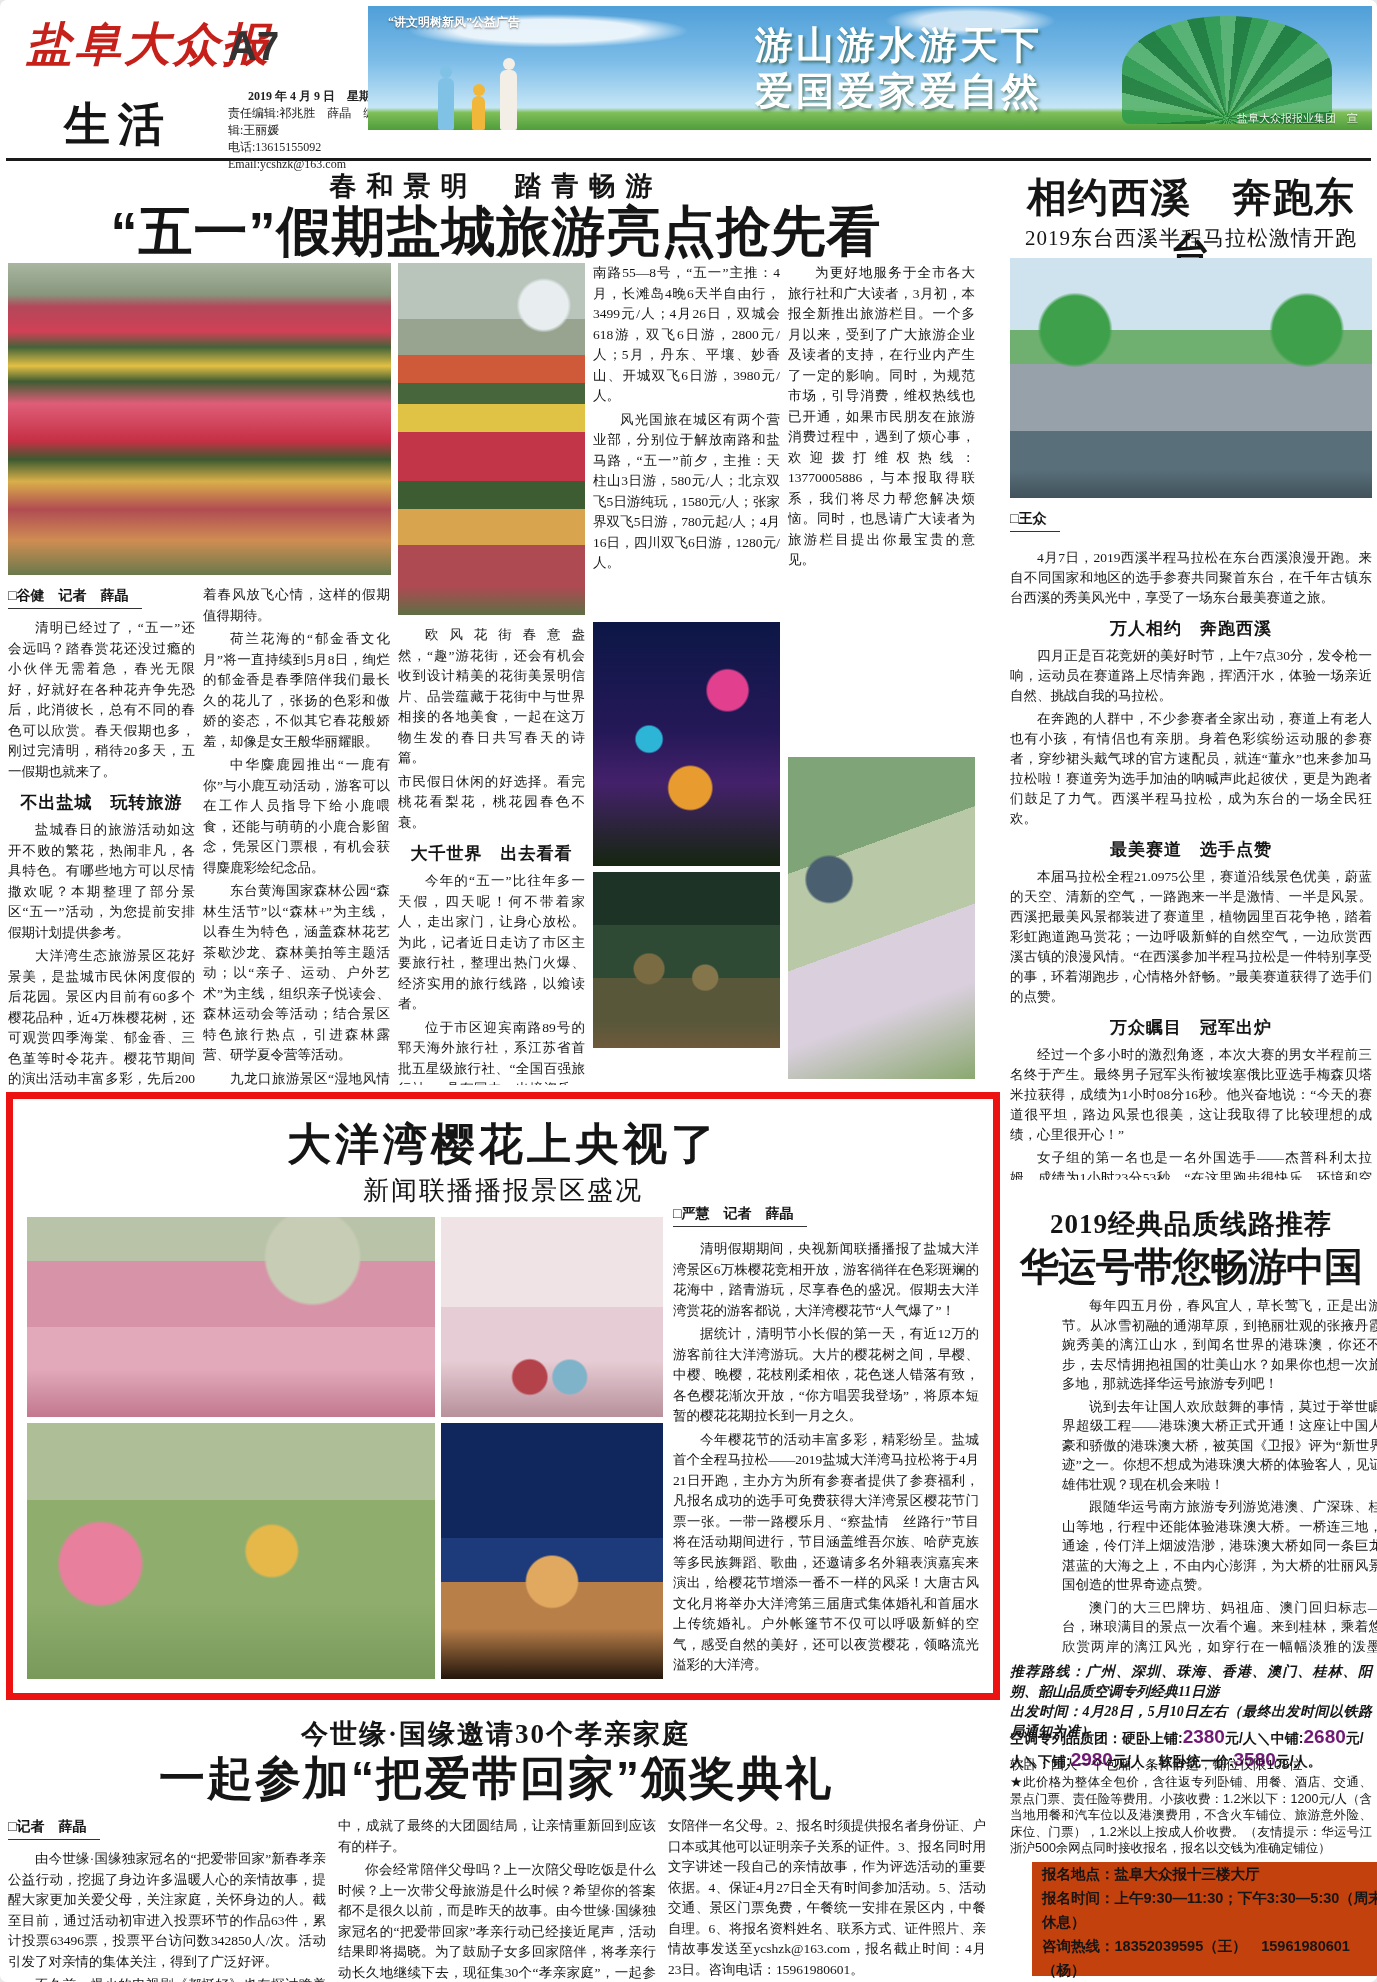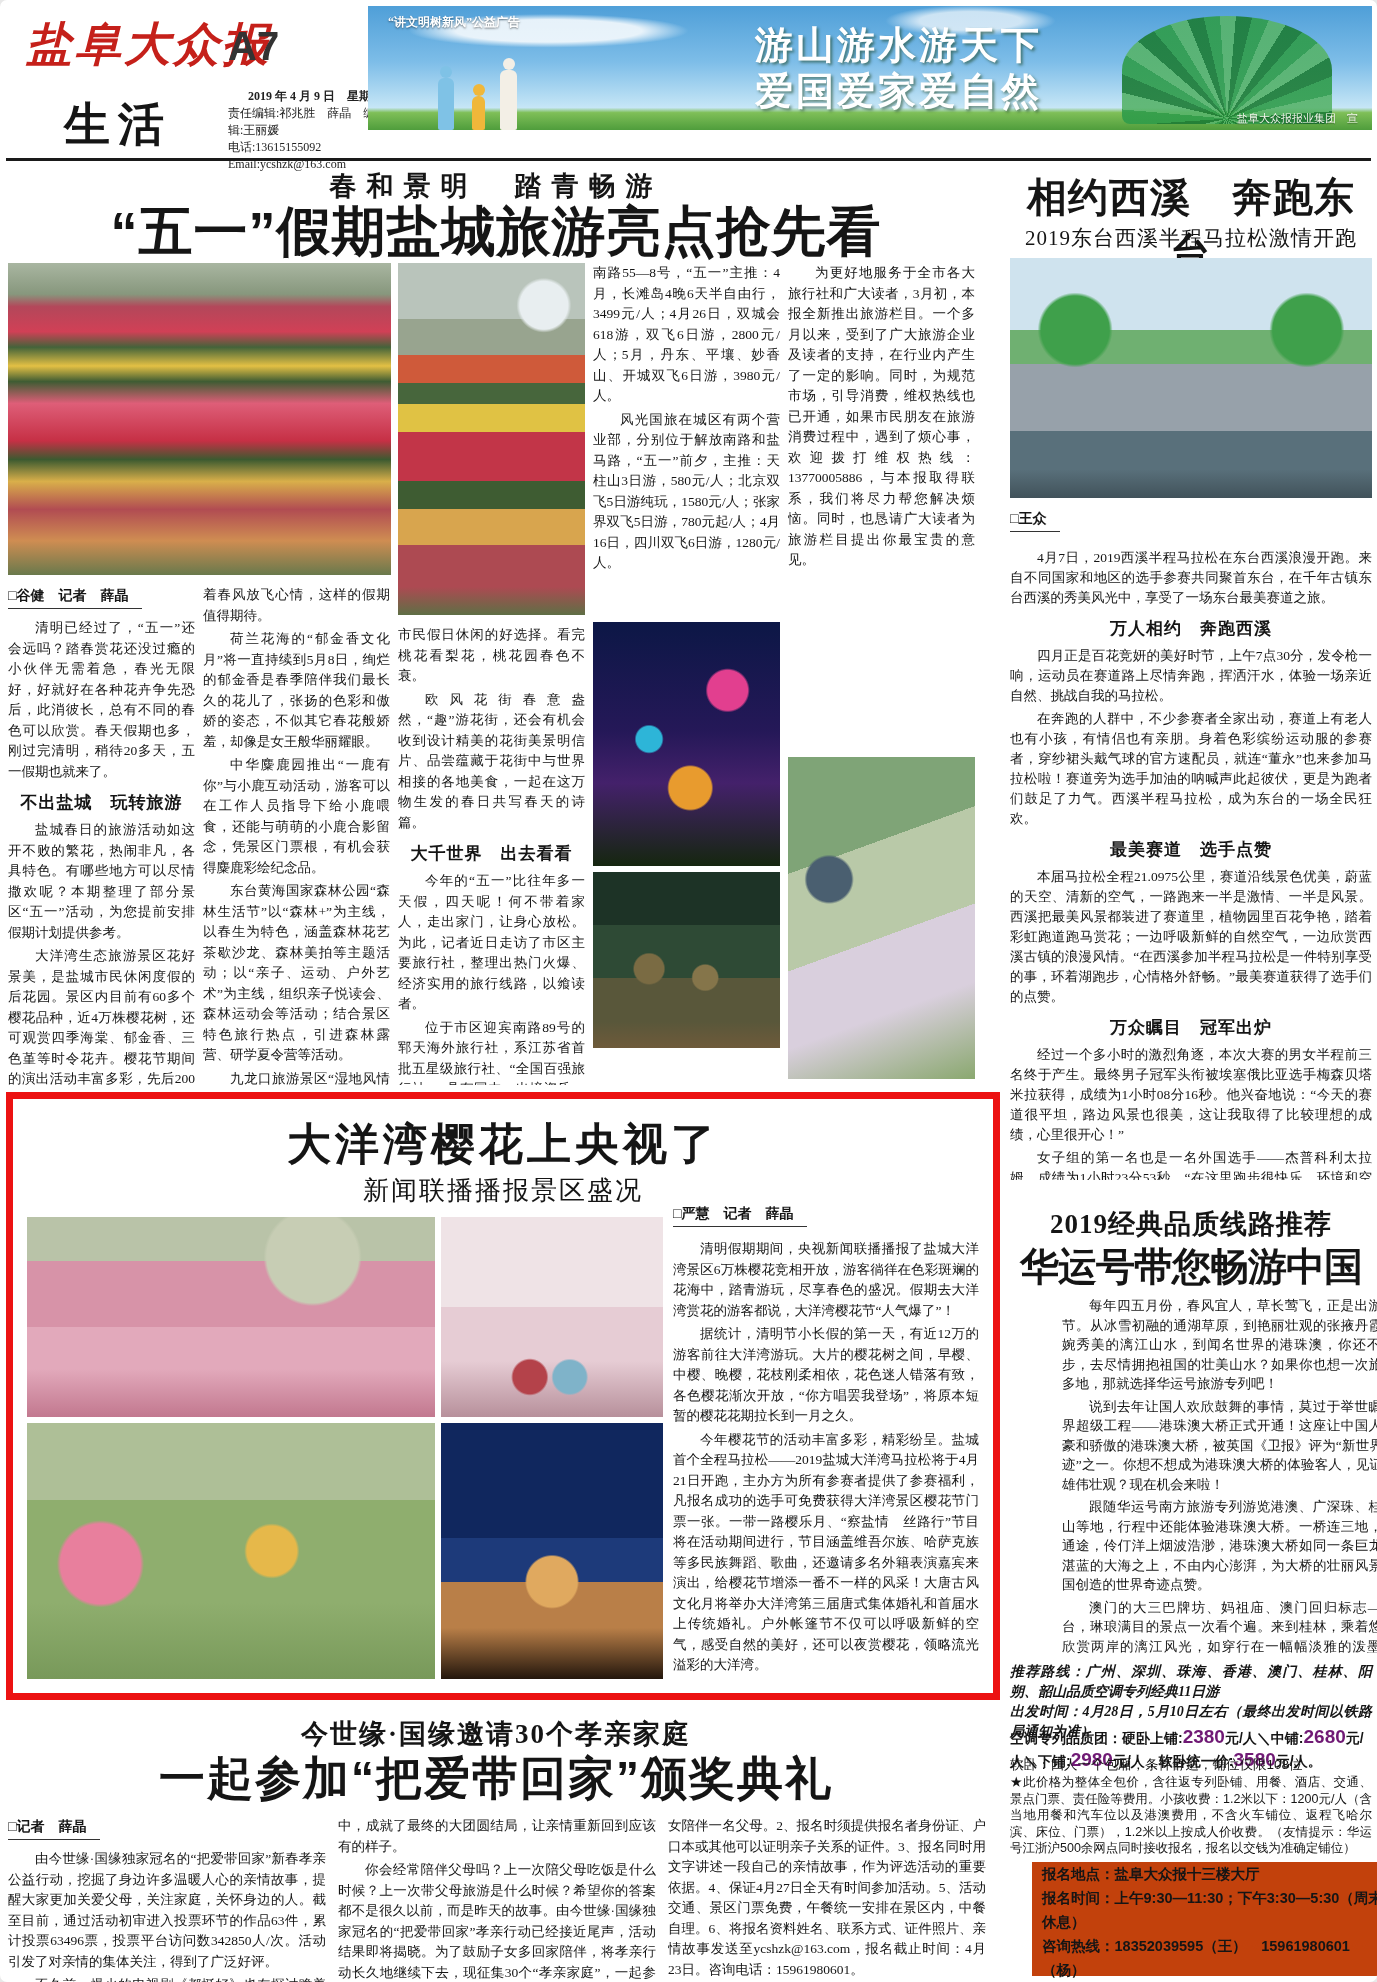--- a/index.html
+++ b/index.html
@@ -156,22 +156,22 @@
 
   <div class="abs colbox" style="left:8px;top:585px;width:187px;height:500px;"><div class="byline">□谷健　记者　薛晶</div><p class="para">清明已经过了，“五一”还会远吗？踏春赏花还没过瘾的小伙伴无需着急，春光无限好，好就好在各种花卉争先恐后，此消彼长，总有不同的春色可以欣赏。春天假期也多，刚过完清明，稍待20多天，五一假期也就来了。</p><h3 class="subhead">不出盐城　玩转旅游</h3><p class="para">盐城春日的旅游活动如这开不败的繁花，热闹非凡，各具特色。有哪些地方可以尽情撒欢呢？本期整理了部分景区“五一”活动，为您提前安排假期计划提供参考。</p><p class="para">大洋湾生态旅游景区花好景美，是盐城市民休闲度假的后花园。景区内目前有60多个樱花品种，近4万株樱花树，还可观赏四季海棠、郁金香、三色堇等时令花卉。樱花节期间的演出活动丰富多彩，先后200余场活动涵盖汉服巡游、泡泡秀、水上巡游、夜游赏樱等，让游客总能与惊喜不期而遇。</p></div>
   <div class="abs colbox" style="left:203px;top:585px;width:187px;height:500px;">
       <p class="para cont">着春风放飞心情，这样的假期值得期待。</p>
       <p class="para">荷兰花海的“郁金香文化月”将一直持续到5月8日，绚烂的郁金香是春季陪伴我们最长久的花儿了，张扬的色彩和傲娇的姿态，不似其它春花般娇羞，却像是女王般华丽耀眼。</p>
       <p class="para">中华麋鹿园推出“一鹿有你”与小鹿互动活动，游客可以在工作人员指导下给小鹿喂食，还能与萌萌的小鹿合影留念，凭景区门票根，有机会获得麋鹿彩绘纪念品。</p>
       <p class="para">东台黄海国家森林公园“森林生活节”以“森林+”为主线，以春生为特色，涵盖森林花艺茶歇沙龙、森林美拍等主题活动；以“亲子、运动、户外艺术”为主线，组织亲子悦读会、森林运动会等活动；结合景区特色旅行热点，引进森林露营、研学夏令营等活动。</p>
       <p class="para">九龙口旅游景区“湿地风情旅游节”暨第二届体育嘉年华活动精彩纷呈，九龙口首届微马挑战赛、Spinning单车骑行（夜晚项目）、建湖九龙口首届平衡车比赛、九龙口国家湿地公园宣教活动、户外拓展、趣味运动会、淮杂文化艺术节等从3月到5月陆续开展，无论什么时候来到九龙口湿地，都有精彩活动可以参与。</p>
     </div>
   <div class="abs colbox" style="left:398px;top:625px;width:187px;height:460px;">
+      <p class="para">欧风花街春意盎然，“趣”游花街，还会有机会收到设计精美的花街美景明信片、品尝蕴藏于花街中与世界相接的各地美食，一起在这万物生发的春日共写春天的诗篇。</p>
       <p class="para cont">市民假日休闲的好选择。看完桃花看梨花，桃花园春色不衰。</p>
-      <p class="para">欧风花街春意盎然，“趣”游花街，还会有机会收到设计精美的花街美景明信片、品尝蕴藏于花街中与世界相接的各地美食，一起在这万物生发的春日共写春天的诗篇。</p>
       <h3 class="subhead">大千世界　出去看看</h3>
       <p class="para">今年的“五一”比往年多一天假，四天呢！何不带着家人，走出家门，让身心放松。为此，记者近日走访了市区主要旅行社，整理出热门火爆、经济实用的旅行线路，以飨读者。</p>
       <p class="para">位于市区迎宾南路89号的郓天海外旅行社，系江苏省首批五星级旅行社、“全国百强旅行社”，具有国内、出境资质。五一前夕，继续主推台湾双飞八日游，2380元/人。</p>
     </div>
   <div class="abs colbox" style="left:593px;top:263px;width:187px;height:352px;">
       <p class="para cont">南路55—8号，“五一”主推：4月，长滩岛4晚6天半自由行，3499元/人；4月26日，双城会618游，双飞6日游，2800元/人；5月，丹东、平壤、妙香山、开城双飞6日游，3980元/人。</p>
       <p class="para">风光国旅在城区有两个营业部，分别位于解放南路和盐马路，“五一”前夕，主推：天柱山3日游，580元/人；北京双飞5日游纯玩，1580元/人；张家界双飞5日游，780元起/人；4月16日，四川双飞6日游，1280元/人。</p>
     </div>
   <div class="abs colbox" style="left:788px;top:263px;width:187px;height:488px;">
       <p class="para">为更好地服务于全市各大旅行社和广大读者，3月初，本报全新推出旅游栏目。一个多月以来，受到了广大旅游企业及读者的支持，在行业内产生了一定的影响。同时，为规范市场，引导消费，维权热线也已开通，如果市民朋友在旅游消费过程中，遇到了烦心事，欢迎拨打维权热线：13770005886，与本报取得联系，我们将尽力帮您解决烦恼。同时，也恳请广大读者为旅游栏目提出你最宝贵的意见。</p>
@@ -220,21 +220,21 @@
       <p class="para">说到去年让国人欢欣鼓舞的事情，莫过于举世瞩目的世界超级工程——港珠澳大桥正式开通！这座让中国人倍感自豪和骄傲的港珠澳大桥，被英国《卫报》评为“新世界七大奇迹”之一。你想不想成为港珠澳大桥的体验客人，见证大桥的雄伟壮观？现在机会来啦！</p>
       <p class="para">跟随华运号南方旅游专列游览港澳、广深珠、桂林、韶山等地，行程中还能体验港珠澳大桥。一桥连三地，天堑变通途，伶仃洋上烟波浩渺，港珠澳大桥如同一条巨龙飞腾在湛蓝的大海之上，不由内心澎湃，为大桥的壮丽风景，为中国创造的世界奇迹点赞。</p>
       <p class="para">澳门的大三巴牌坊、妈祖庙、澳门回归标志——莲花台，琳琅满目的景点一次看个遍。来到桂林，乘着悠悠小船欣赏两岸的漓江风光，如穿行在一幅幅淡雅的泼墨水彩画中；到芦笛岩看晶莹剔透的钟乳石，跟着热情的姑娘小伙舞动起来吧！</p>
     </div>
   <div class="abs hy-line" style="left:1010px;top:1662px;width:362px;">推荐路线：广州、深圳、珠海、香港、澳门、桂林、阳朔、韶山品质空调专列经典11日游</div>
   <div class="abs hy-line" style="left:1010px;top:1702px;width:362px;">出发时间：4月28日，5月10日左右（最终出发时间以铁路局通知为准）</div>
   <div class="abs hy-price" style="left:1010px;top:1726px;width:362px;">
     <span>空调专列品质团：硬卧上铺:</span><span class="big">2380</span><span>元/人＼中铺:</span><span class="big">2680</span><span>元/人＼下铺:</span><span class="big">2980</span><span>元/人，软卧统一价:</span><span class="big">3580</span><span>元/人。</span>
   </div>
   <div class="abs hy-soft" style="left:1010px;top:1756px;width:362px;">软卧：四人一个包厢，条件舒适，铺位仅限108位</div>
-  <div class="abs hy-note colbox" style="left:1010px;top:1774px;width:362px;height:84px;">★此价格为整体全包价，含往返专列卧铺、用餐、酒店、交通、景点门票、责任险等费用。小孩收费：1.2米以下：1200元/人（含当地用餐和汽车位以及港澳费用，不含火车铺位、返程飞哈尔滨、床位、门票），1.2米以上按成人价收费。（友情提示：华运号江浙沪500余网点同时接收报名，报名以交钱为准确定铺位）</div>
+  <div class="abs hy-note colbox" style="left:1010px;top:1774px;width:362px;height:84px;">★此价格为整体全包价，含往返专列卧铺、用餐、酒店、交通、景点门票、责任险等费用。小孩收费：1.2米以下：1200元/人（含当地用餐和汽车位以及港澳费用，不含火车铺位、旅游意外险、床位、门票），1.2米以上按成人价收费。（友情提示：华运号江浙沪500余网点同时接收报名，报名以交钱为准确定铺位）</div>
   <div class="abs hy-contact">
     <div>报名地点：盐阜大众报十三楼大厅</div>
     <div>报名时间：上午9:30—11:30；下午3:30—5:30（周末休息）</div>
     <div>咨询热线：18352039595（王）　15961980601（杨）</div>
 
   </div>
 
   <div class="abs jsy-kicker">今世缘·国缘邀请30个孝亲家庭</div>
   <div class="abs jsy-headline">一起参加“把爱带回家”颁奖典礼</div>
   <div class="abs colbox" style="left:8px;top:1816px;width:318px;height:166px;"><div class="byline">□记者　薛晶</div><p class="para">由今世缘·国缘独家冠名的“把爱带回家”新春孝亲公益行动，挖掘了身边许多温暖人心的亲情故事，提醒大家更加关爱父母，关注家庭，关怀身边的人。截至目前，通过活动初审进入投票环节的作品63件，累计投票63496票，投票平台访问数342850人/次。活动引发了对亲情的集体关注，得到了广泛好评。</p><p class="para">不久前，爆火的电视剧《都挺好》也在探讨赡养父母的话题，剧中一家人也曾因赡养老人争吵计较，也曾因为生活琐事鸡飞狗跳，经历了波折种种，儿女终于懂得了陪伴才是父母最需要的爱，在相互的理解和包容</p></div>

